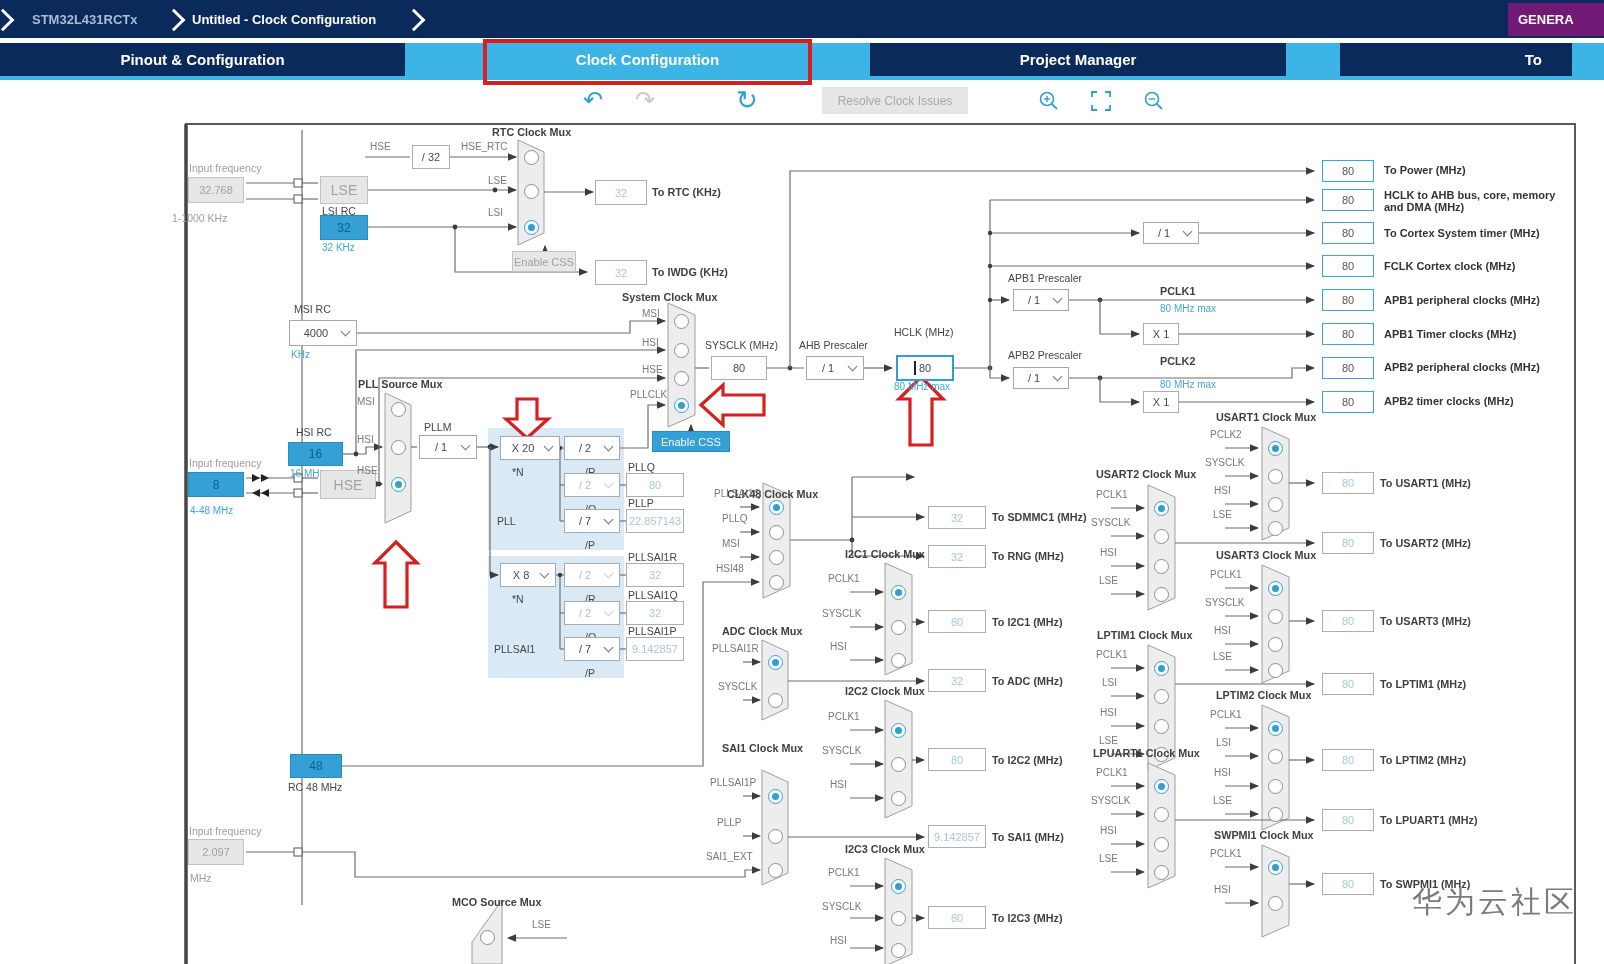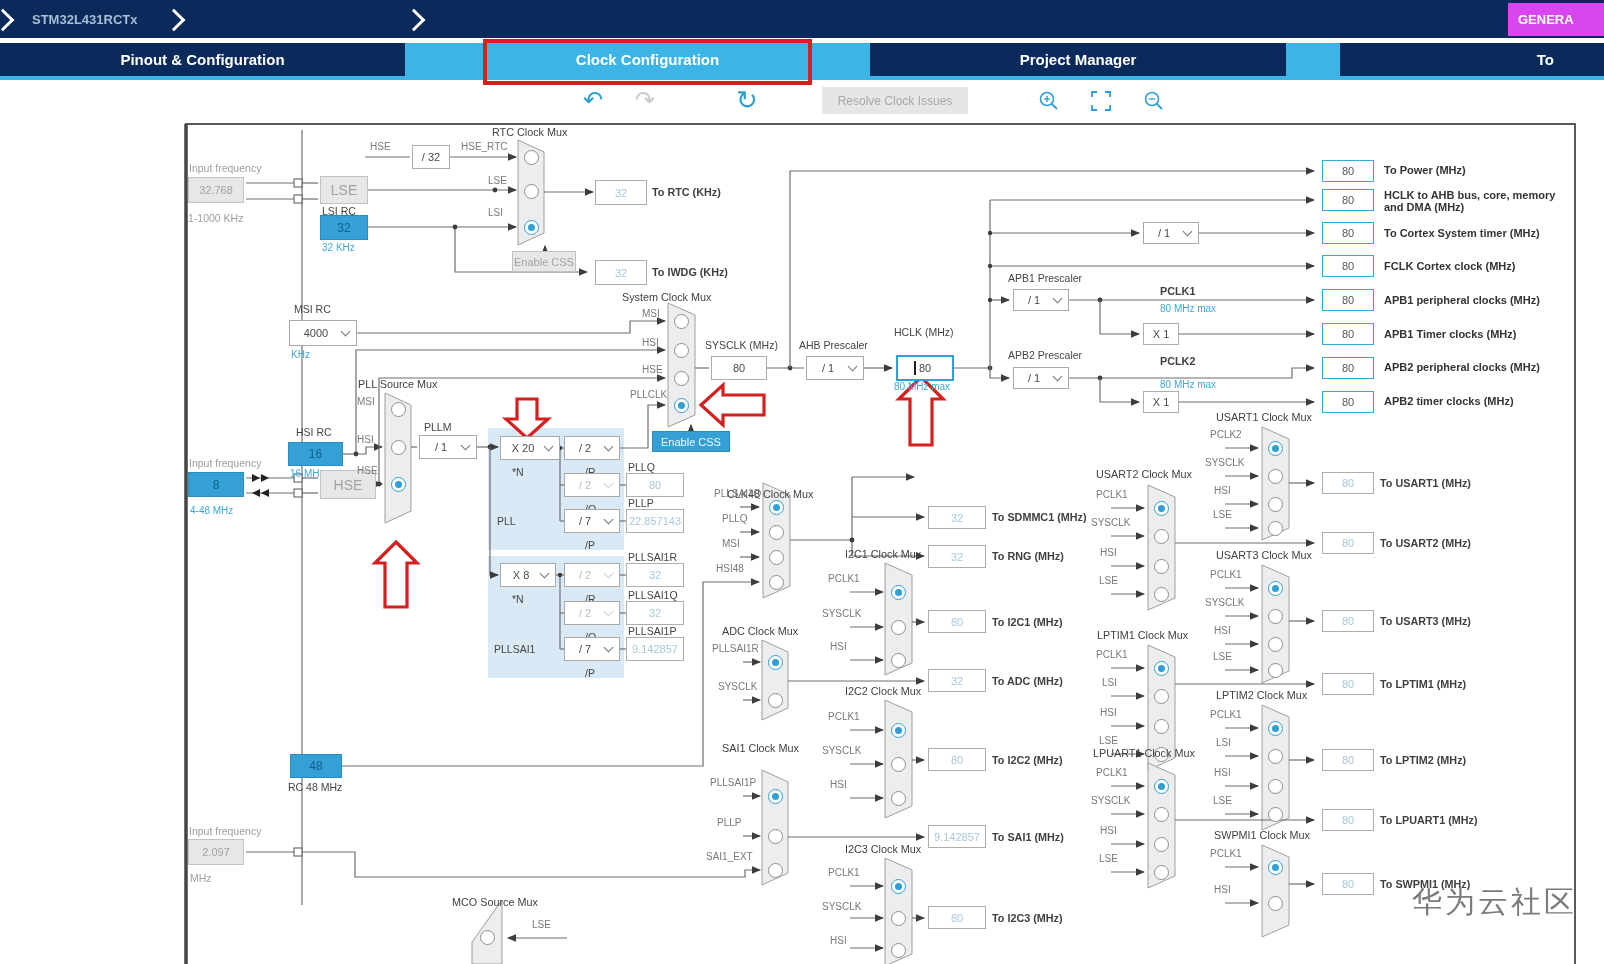--- a/index.html
+++ b/index.html
@@ -2,32 +2,32 @@
 <html><head>
 <meta charset="utf-8">
 <style>
   html,body{margin:0;padding:0}
   body{width:1604px;height:964px;position:relative;overflow:hidden;background:#fff;font-family:"Liberation Sans",sans-serif}
   .abs{position:absolute}
   
   #crumbbar{position:absolute;left:0;top:0;width:1604px;height:38px;background:#0a2a5c}
   .crumb{position:absolute;top:0;height:38px;display:flex;align-items:center;font-size:13px;font-weight:bold;color:#fff;white-space:nowrap}
   .chev{position:absolute;width:13px;height:13px;border-top:3px solid #fff;border-right:3px solid #fff;transform:rotate(45deg)}
-  #genbtn{position:absolute;left:1508px;top:3px;width:96px;height:33px;background:#d946ef;color:#fff;font-weight:bold;font-size:13px;display:flex;align-items:center;padding-left:10px;box-sizing:border-box}
+  #genbtn{position:absolute;left:1508px;top:3px;width:96px;height:33px;background:#701a75;color:#fff;font-weight:bold;font-size:13px;display:flex;align-items:center;padding-left:10px;box-sizing:border-box}
   #tabband{position:absolute;left:0;top:43px;width:1604px;height:37px;background:#3cb4e6}
   .tab{position:absolute;top:43px;height:33px;background:#0a2a5c;color:#fff;font-weight:bold;font-size:15px;display:flex;align-items:center;justify-content:center}
   .tab.active{background:transparent}
   #redbox{position:absolute;left:483px;top:39px;width:329px;height:46px;border:4px solid #d61f1f;box-sizing:border-box;z-index:40}
   
   .ticon{position:absolute;font-size:24px;color:#2f9fd4;line-height:1;cursor:pointer}
   #resolvebtn{position:absolute;left:822px;top:87px;width:146px;height:27px;background:#e6e6e6;color:#a8a8a8;font-size:12px;display:flex;align-items:center;justify-content:center}
   
   .l{position:absolute;font-size:10.5px;color:#555;white-space:nowrap}
   .k{color:#444}
-  .t{font-weight:normal;color:#3f3f3f;font-size:10.8px}
+  .t{font-weight:bold;color:#3f3f3f;font-size:10.8px}
   .in{color:#787878;font-size:10px}
   .bl{color:#3fa8d8;font-size:10px}
   .gy{color:#9e9e9e}
   .ol{font-weight:bold;color:#3f3f3f;font-size:10.8px}
   .rl{font-weight:bold;color:#333;font-size:11px}
   .rl2{width:190px;white-space:normal;line-height:1.1}
   
   .vb{position:absolute;box-sizing:border-box;background:#fff;border:1px solid #adadad;font-size:11px;color:#4a4a4a;display:flex;align-items:center;justify-content:center}
   .vb.dis{color:#a9c7da}
   .vb.bord{border:1.6px solid #35a8d8;color:#555}
@@ -52,28 +52,29 @@
   .sq{fill:#fff;stroke:#555;stroke-width:1}
   .ra{fill:#fff;stroke:#d61f1f;stroke-width:3.2;stroke-linejoin:miter}
 </style>
 </head>
 <body>
 
 <div id="crumbbar">
   <span class="chev" style="left:-5px;top:12px"></span>
   <span class="crumb" style="left:32px;color:#a9bdd3">STM32L431RCTx</span>
   <span class="chev" style="left:166px;top:12px"></span>
+  <span class="crumb" style="left:192px">Untitled - Clock Configuration</span>
   <span class="chev" style="left:406px;top:12px"></span>
 </div>
 <div id="genbtn">GENERA</div>
 <div id="tabband"></div>
 <div class="tab" style="left:0;width:405px">Pinout &amp; Configuration</div>
 <div class="tab active" style="left:483px;width:329px">Clock Configuration</div>
 <div class="tab" style="left:870px;width:416px">Project Manager</div>
-<div class="tab" style="left:1340px;width:264px;justify-content:flex-end;padding-right:50px;box-sizing:border-box">To</div>
+<div class="tab" style="left:1340px;width:232px;justify-content:flex-end;padding-right:30px;box-sizing:border-box">To</div>
 <div id="redbox"></div>
 
 <span class="ticon" style="left:583px;top:88px">↶</span>
 <span class="ticon" style="left:635px;top:88px;color:#c9c9c9">↷</span>
 <span class="ticon" style="left:736px;top:87px;font-size:26px">↻</span>
 <div id="resolvebtn">Resolve Clock Issues</div>
 <svg class="abs" style="left:1038px;top:90px" width="22" height="22">
     <circle cx="9" cy="9" r="6.5" fill="none" stroke="#2f9fd4" stroke-width="1.6"></circle>
     <line x1="13.8" y1="13.8" x2="19" y2="19" stroke="#2f9fd4" stroke-width="1.8"></line>
     <line x1="6" y1="9" x2="12" y2="9" stroke="#2f9fd4" stroke-width="1.4"></line>
@@ -273,21 +274,21 @@
   <polyline class="w" points="567,938 508,938" marker-end="url(#a)"></polyline>
 
   <path class="ra" d="M517,399 L537,399 L537,419 L548,419 L527,438 L506,419 L517,419 Z"></path>
   <path class="ra" d="M701,405 L723,385 L723,395 L764,395 L764,415 L723,415 L723,425 Z"></path>
   <path class="ra" d="M921,377 L943,399 L932,399 L932,445 L910,445 L910,399 L899,399 Z"></path>
   <path class="ra" d="M396,542 L417,563 L407,563 L407,607 L385,607 L385,563 L375,563 Z"></path>
 </svg>
 
 <span class="l gy" style="left:189px;top:162px">Input frequency</span>
 <div class="gb" style="left:188px;top:177px;width:56px;height:26px">32.768</div>
-<span class="l gy" style="left:188px;top:212px">1-1000 KHz</span>
+<span class="l gy" style="left:172px;top:212px">1-1000 KHz</span>
 <div class="gb fs14" style="left:320px;top:176px;width:48px;height:28px">LSE</div>
 <span class="l k" style="left:322px;top:205px">LSI RC</span>
 <div class="bb" style="left:320px;top:215px;width:48px;height:25px">32</div>
 <span class="l bl" style="left:322px;top:242px">32 KHz</span>
 
 <span class="l in" style="left:370px;top:141px">HSE</span>
 <div class="vb" style="left:412px;top:145px;width:38px;height:24px">/ 32</div>
 <span class="l in" style="left:461px;top:141px">HSE_RTC</span>
 <span class="l t" style="left:492px;top:126px">RTC Clock Mux</span>
 <span class="l in" style="left:488px;top:175px">LSE</span>

